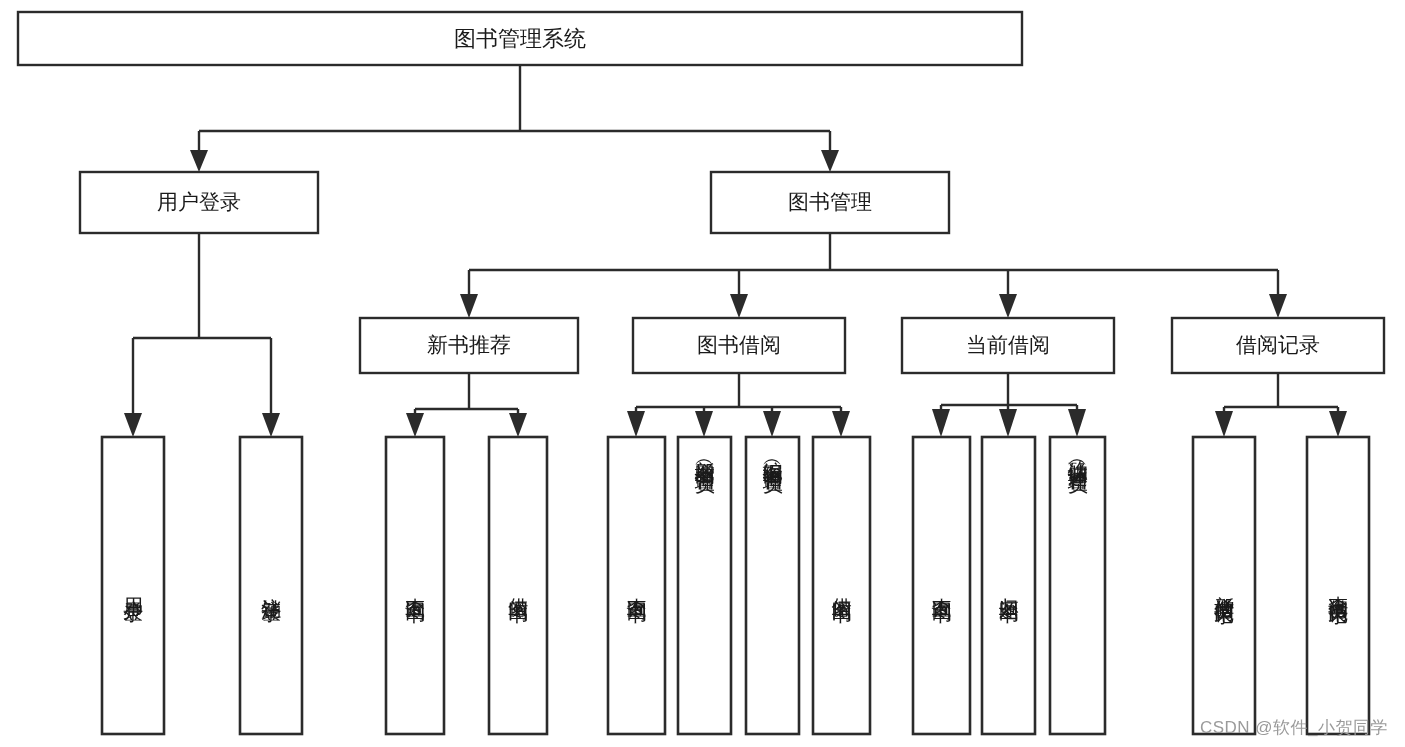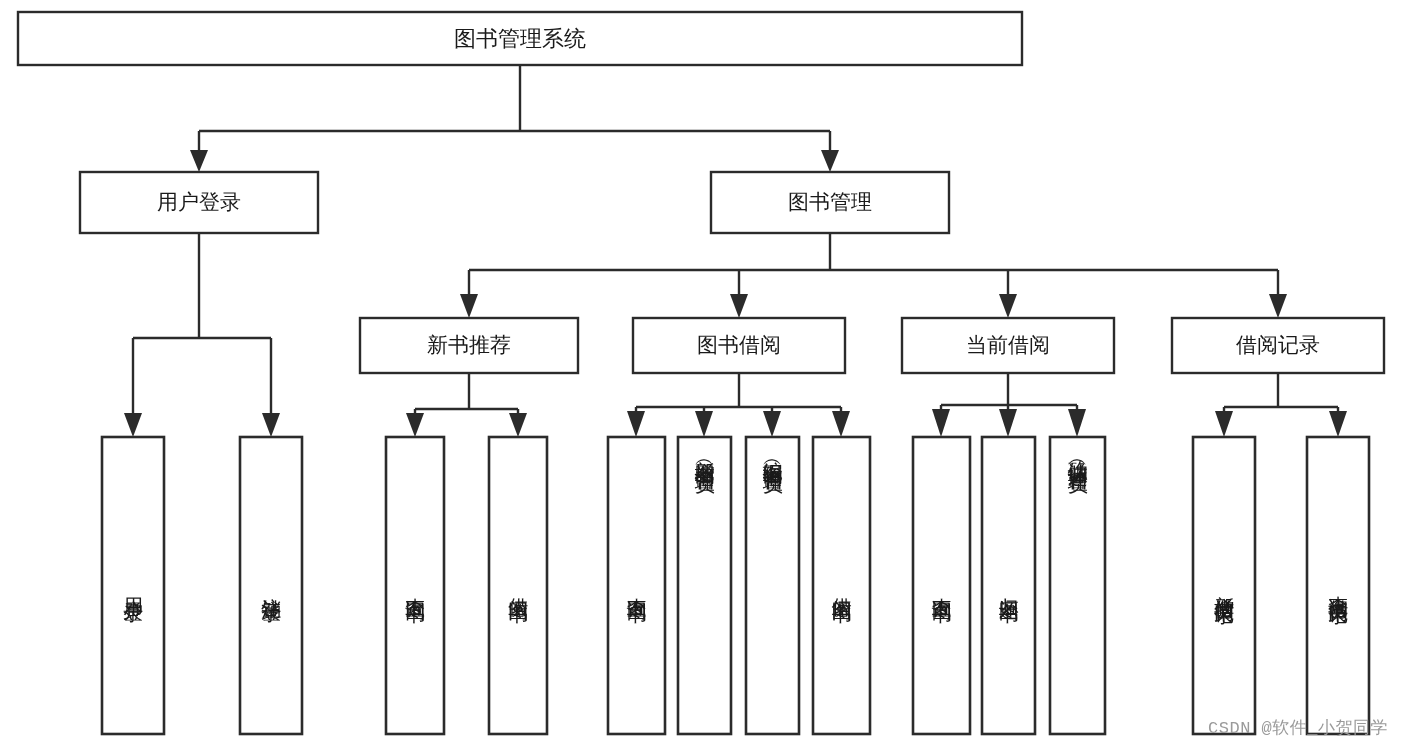--- a/index.html
+++ b/index.html
@@ -72,21 +72,21 @@
     font-size: 20px;
     line-height: 1.28;
     letter-spacing: 2px;
     color: #1a1a1a;
     white-space: nowrap;
   }
   .watermark {
     position: absolute;
     right: 8px;
     bottom: 8px;
-    font-family: Liberation Mono, monospace;
+    font-family: Liberation Sans, sans-serif;
     font-size: 17px;
     color: #9a9a9a;
     letter-spacing: 0.5px;
     white-space: nowrap;
   }
 </style>
 </head>
 <body>
 
 <div id="diagram-root">

